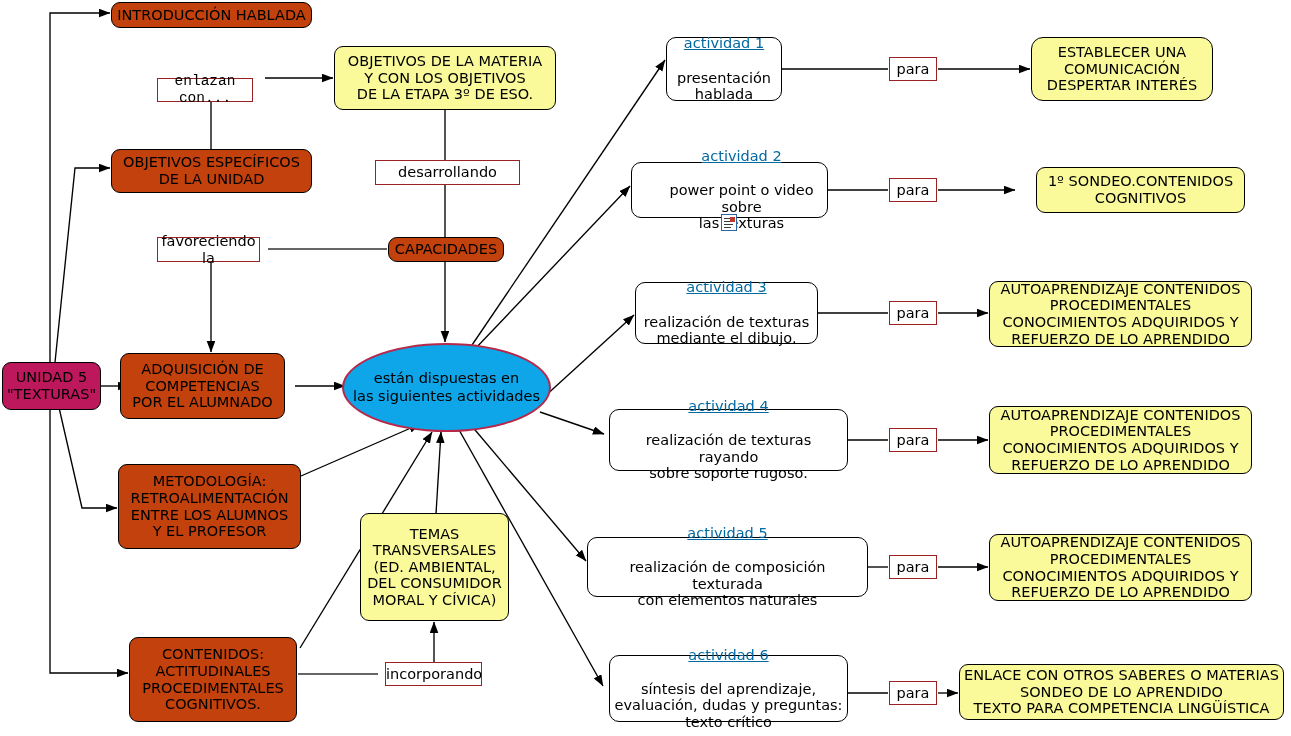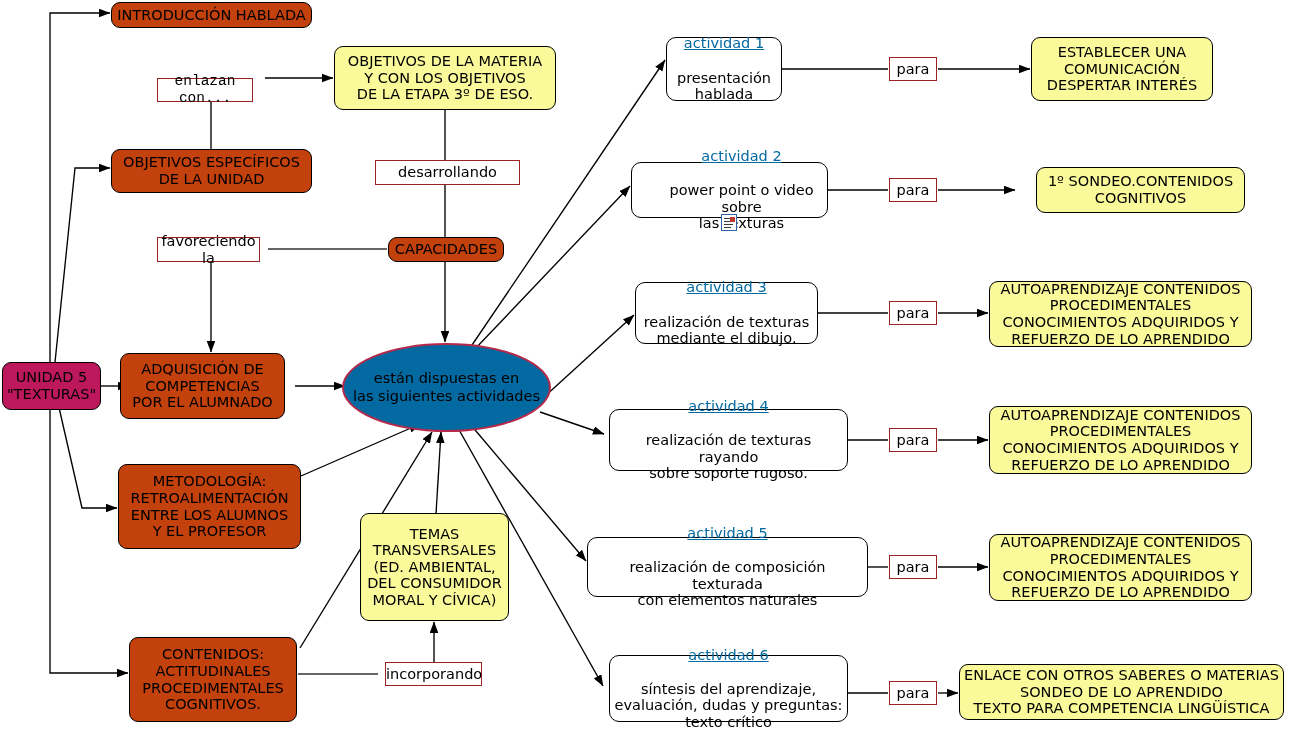--- a/index.html
+++ b/index.html
@@ -11,21 +11,21 @@
         text-align:center;line-height:1.14;color:#000;}
   .node .txt{display:block;width:100%;padding:0 4px;white-space:pre-line;}
 
   
   .orange{background:#c2410c;border:1.4px solid #000;border-radius:9px;font-size:14.5px;}
   .green {background:#be185d;border:1.4px solid #000;border-radius:9px;font-size:14.5px;}
   .yellow{background:#FAFA9B;border:1.4px solid #000;border-radius:9px;font-size:14.5px;}
   .white {background:#FFFFFF;border:1.2px solid #000;border-radius:10px;font-size:14.5px;}
   .label {background:#FFFFFF;border:1.5px solid #9B2222;border-radius:0;font-size:14.5px;}
 
-  .ellipse{position:absolute;background:#0369a1;border:2px solid #B6294A;border-radius:50%;
+  .ellipse{position:absolute;background:#0ea5e9;border:2px solid #B6294A;border-radius:50%;
            display:flex;align-items:center;justify-content:center;text-align:center;
            font-size:14.5px;line-height:1.18;color:#000;}
 
   .act-title{display:block;color:#0369a1;text-decoration:underline;margin-bottom:1px;}
   .act-body{display:block;white-space:pre-line;}
 
   .doc-icon{position:absolute;width:16px;height:17px;background:#FFFFFF;border:1.6px solid #2E63A6;
             box-sizing:border-box;}
   .doc-icon i{position:absolute;display:block;background:#3a3a3a;}
   .doc-icon i.l1{left:2px;top:3px;width:6px;height:1.4px;}
@@ -188,21 +188,21 @@
   <div class="node white" style="left:666px;top:37px;width:116px;height:64px;">
     <span class="txt">
       <span class="act-title">actividad 1</span>
       <span class="act-body">presentación
 hablada</span>
     </span>
   </div>
   <div class="node label" style="left:889px;top:57px;width:48px;height:24px;">
     <span class="txt">para</span>
   </div>
-  <div class="node yellow" style="left:1031px;top:37px;width:182px;height:64px;">
+  <div class="node yellow" style="left:1031px;top:37px;width:182px;height:64px;border-radius:12px;">
     <span class="txt">ESTABLECER UNA
 COMUNICACIÓN
 DESPERTAR INTERÉS</span>
   </div>
 
   <div class="node white" style="left:631px;top:162px;width:197px;height:56px;padding-left:24px;">
     <span class="txt">
       <span class="act-title">actividad 2</span>
       <span class="act-body">power point o video sobre
 las texturas</span>

